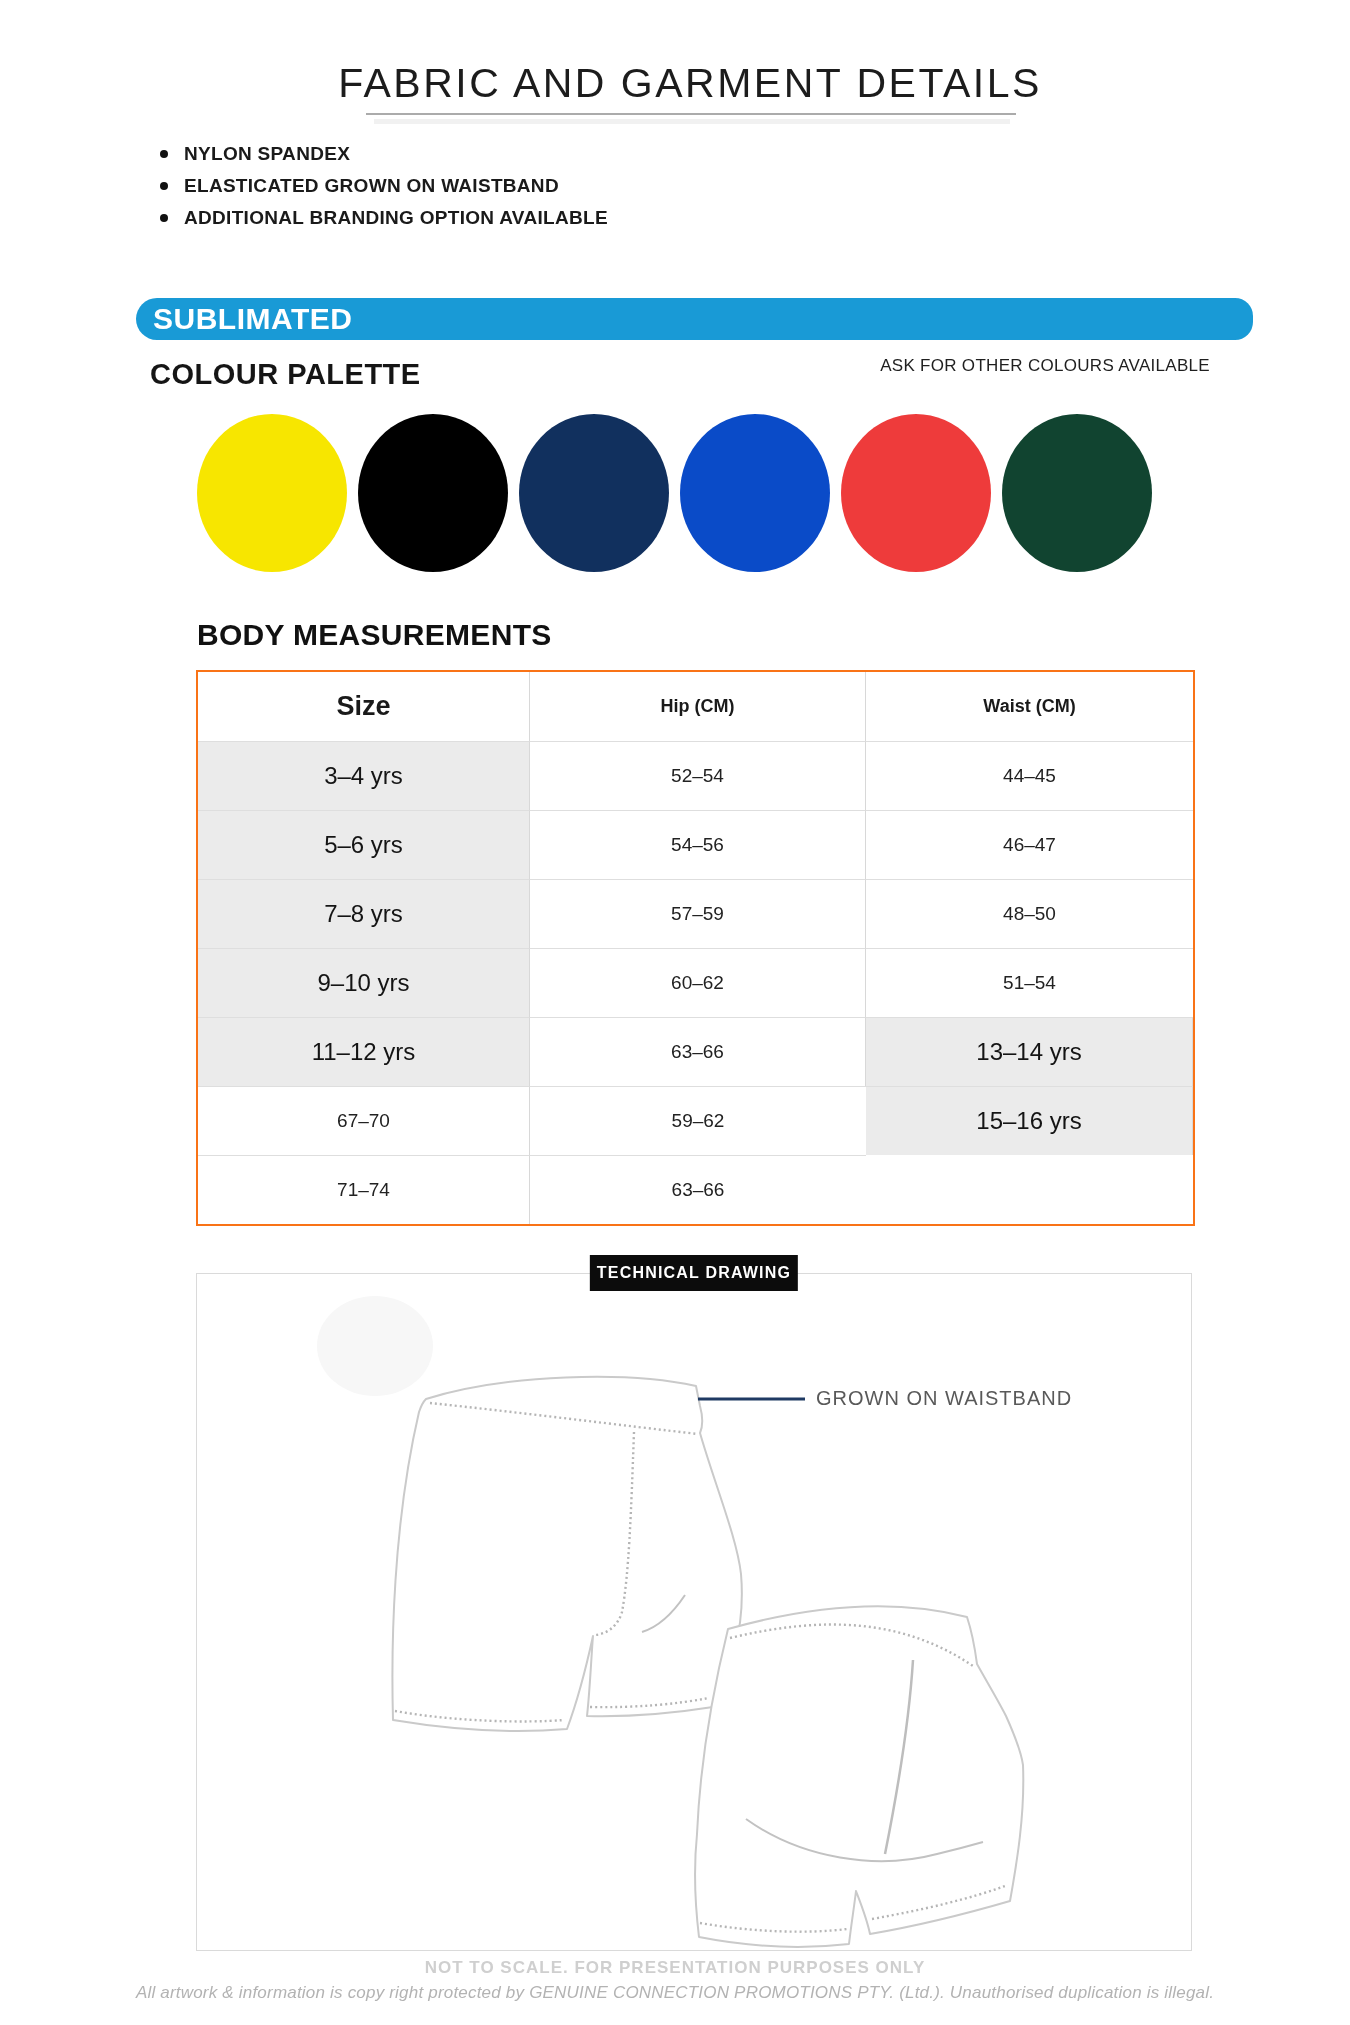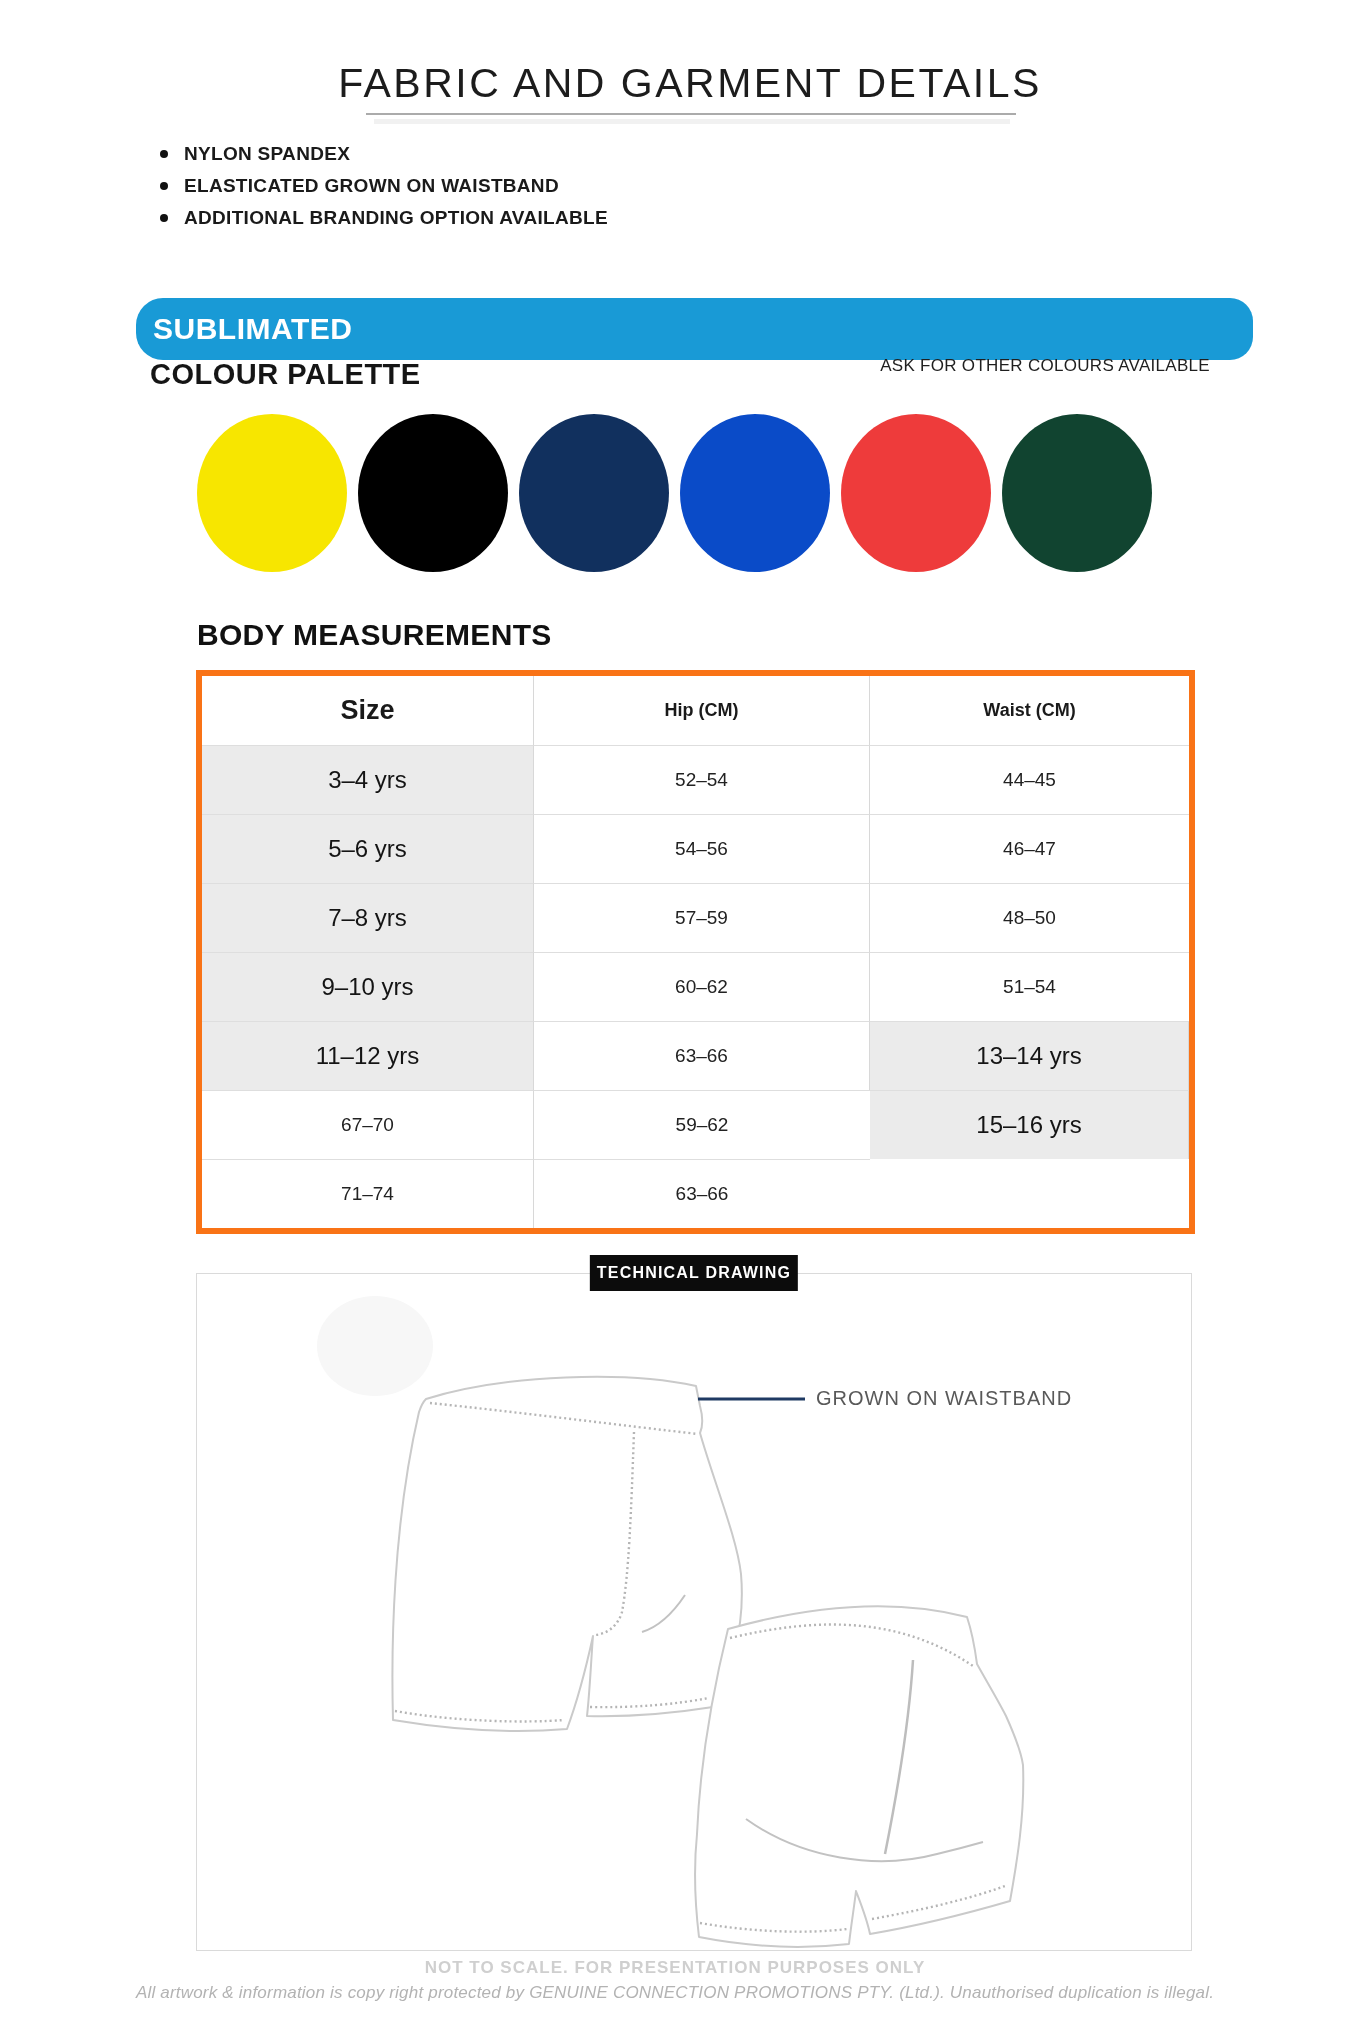--- a/index.html
+++ b/index.html
@@ -16,38 +16,38 @@
   .title-rule1 { position:absolute; top:113px; left:366px; width:650px; height:2px; background:#ababab; }
   .title-rule2 { position:absolute; top:119px; left:374px; width:636px; height:5px; background:#f1f1f1; }
 
   
   .features { position:absolute; top:138px; left:160px; margin:0; padding:0; list-style:none; }
   .features li { display:flex; align-items:center; height:32px; font-weight:bold; font-size:19px; letter-spacing:0.3px; }
   .features .dot { width:8px; height:8px; border-radius:50%; background:#111; margin-right:16px; flex:none; }
 
   
   .banner {
-    position:absolute; top:298px; left:136px; width:1117px; height:62px;
+    position:absolute; top:298px; left:136px; width:1117px; height:42px;
     border-radius:27px 23px 23px 27px; display:flex; align-items:center; background:#199ad6;
   }
   .banner .banner-label { color:#fff; font-weight:bold; font-size:30px; letter-spacing:0.5px; margin-left:17px; }
 
   .palette-heading { position:absolute; top:358px; left:150px; font-size:29px; font-weight:bold; letter-spacing:0.5px; color:#151515; }
   .palette-note { position:absolute; top:356px; right:140px; font-size:17px; letter-spacing:0.3px; color:#1f1f1f; }
 
   
   .swatches { position:absolute; top:414px; left:197px; display:flex; gap:11px; }
   .swatch { width:150px; height:158px; border-radius:50%; }
 
   
   .bm-heading { position:absolute; top:618px; left:197px; font-size:30px; font-weight:bold; letter-spacing:0.3px; color:#111; }
   .table {
     position:absolute; top:670px; left:196px; width:999px;
     display:grid; grid-template-columns:332px 336px 1fr;
-    border:6px solid #f97316; box-sizing:border-box; background:#fff;
+    border:2px solid #f97316; box-sizing:border-box; background:#fff;
   }
   .cell { display:flex; align-items:center; justify-content:center; border-right:1px solid #d8d8d8; box-sizing:border-box; height:69px; }
   .cell.last { border-right:none; }
   .hcell { background:#fff; }
   .hcell.size-h { font-size:27px; font-weight:bold; }
   .hcell.small-h { font-size:18px; font-weight:bold; }
   .dcell { border-top:1px solid #dedede; font-size:19px; color:#222; }
   .dcell.size-c { background:#ebebeb; font-weight:normal; font-size:24px; color:#141414; }
 
   

